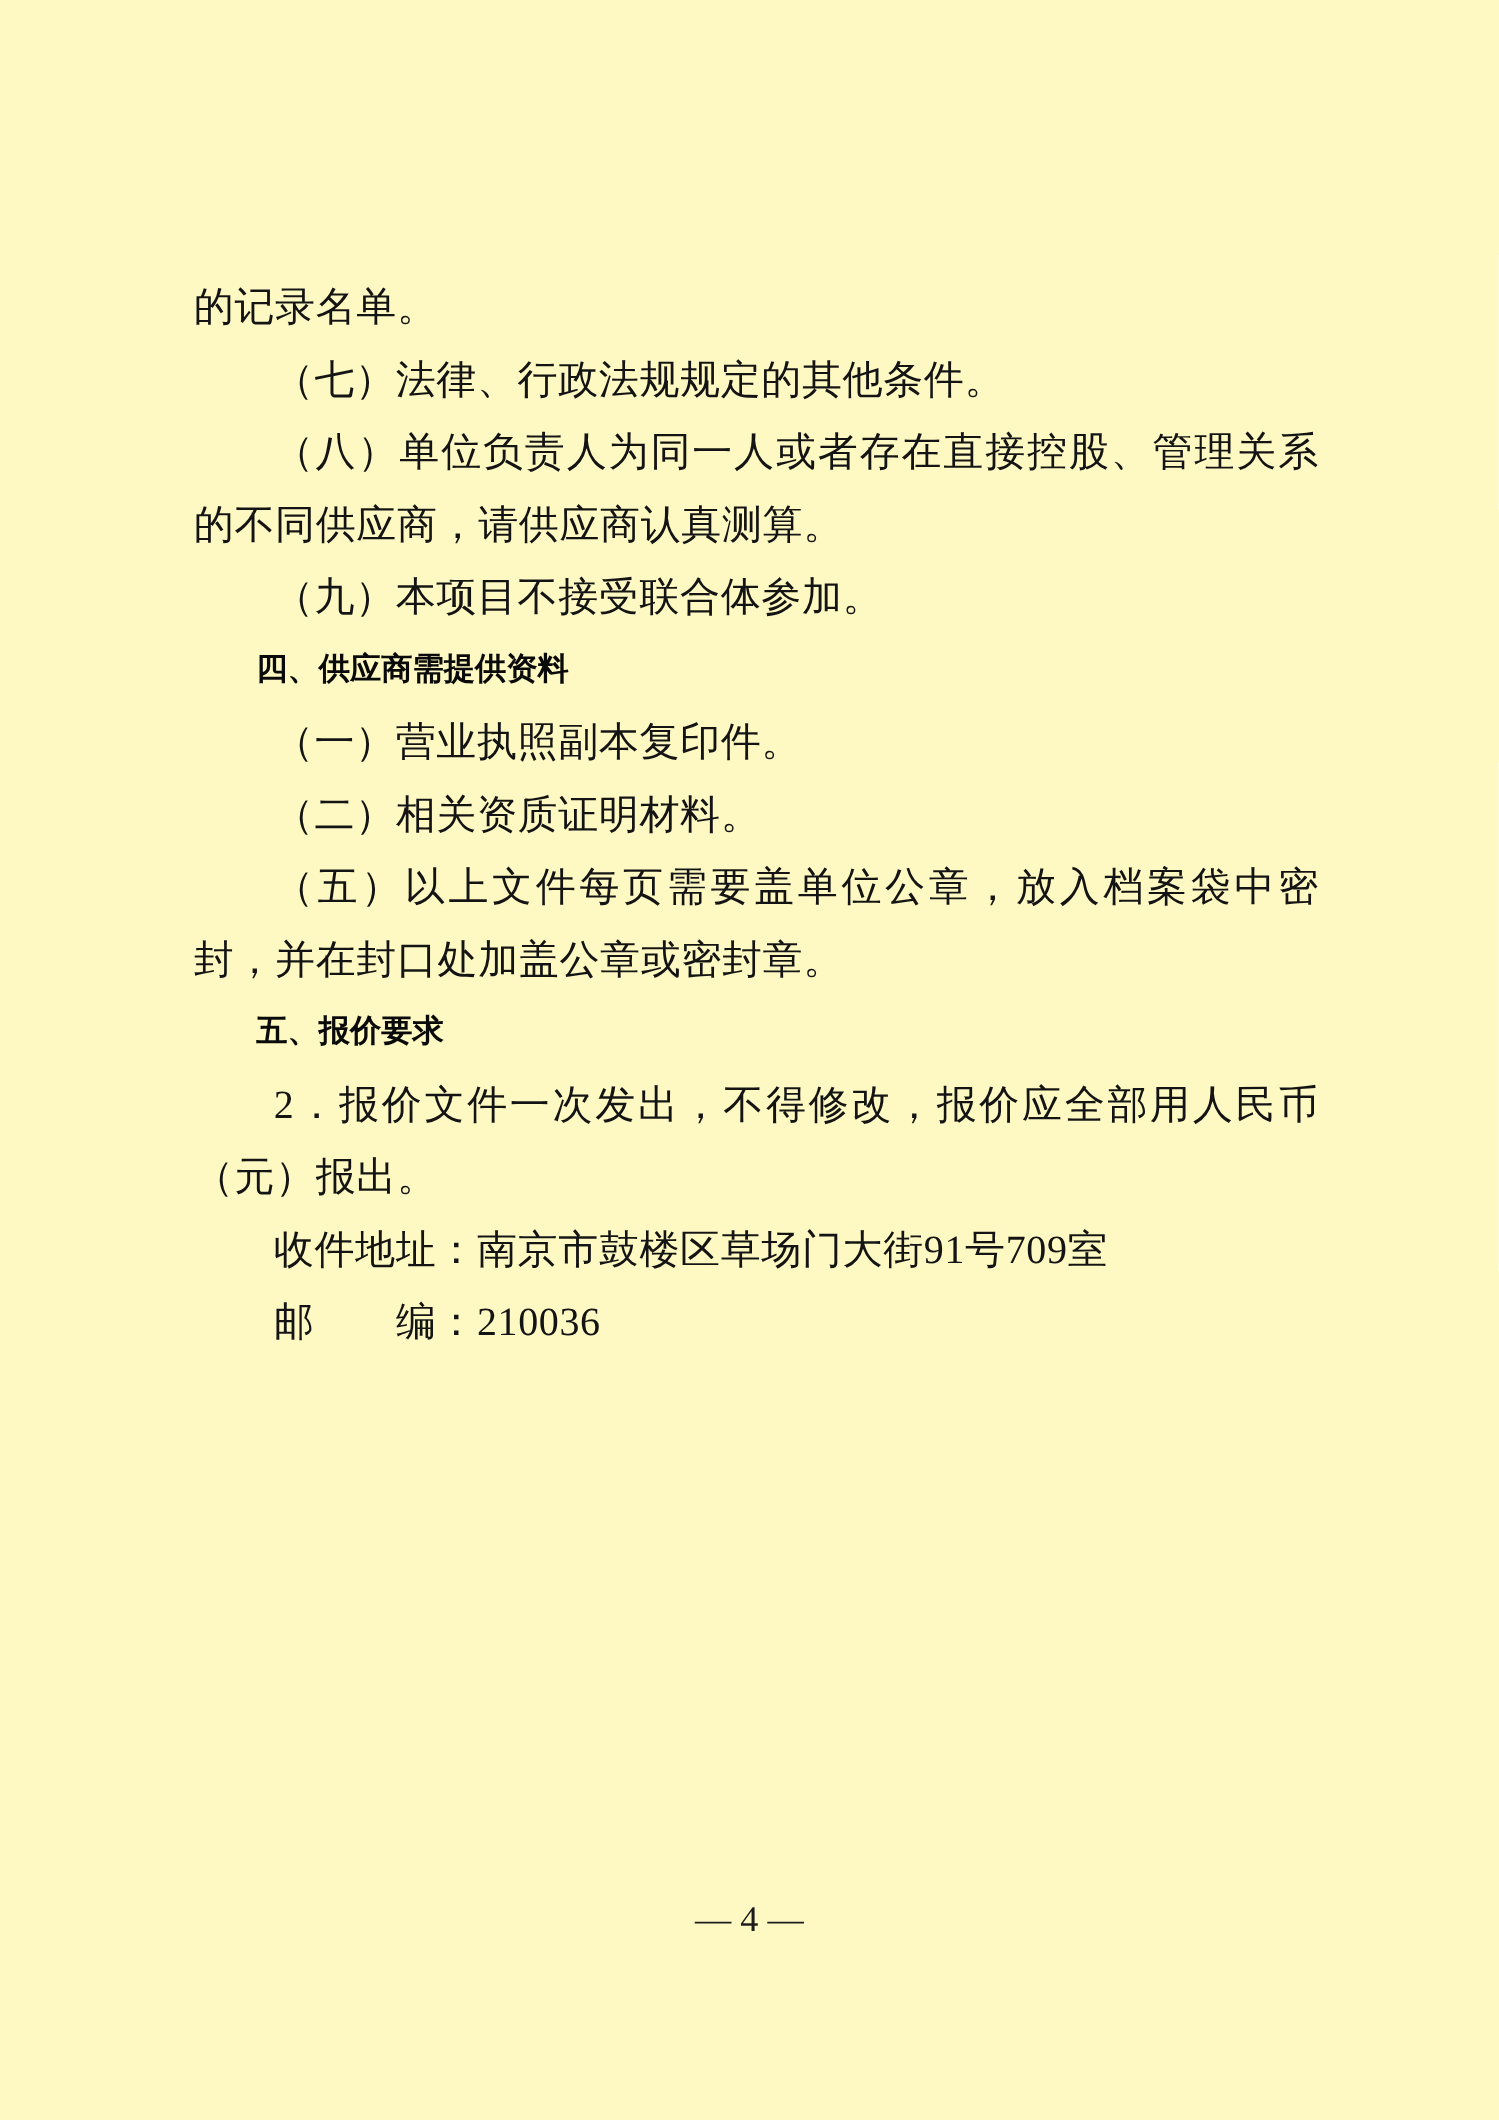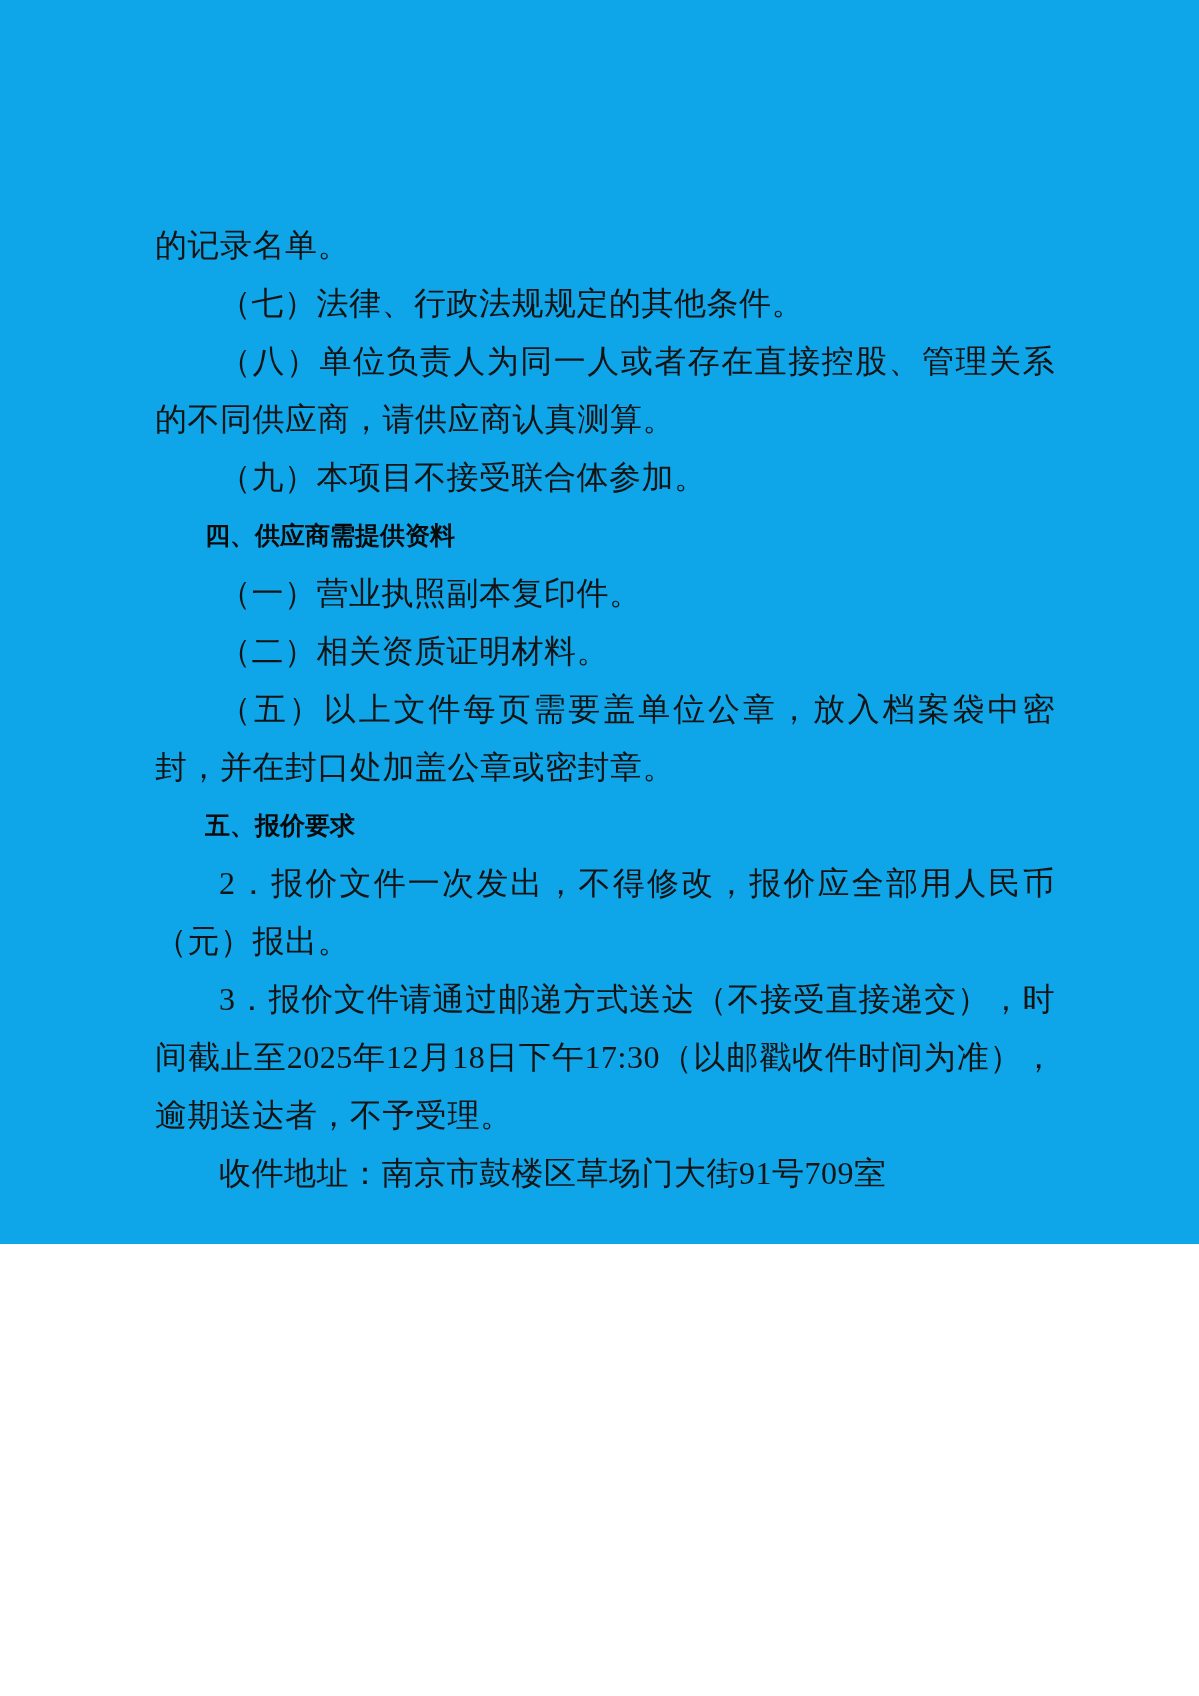--- a/index.html
+++ b/index.html
@@ -3,22 +3,22 @@
 <meta charset="utf-8">
 <style>
   html, body {
     margin: 0;
     padding: 0;
     background: #ffffff;
   }
   .page {
     position: relative;
     width: 1199px;
-    height: 1244px;
-    background: #0ea5e9;
+    height: 1696px;
+    background: #fef9c3;
     color: #141414;
     font-family: "Liberation Serif", "DejaVu Serif", serif;
     overflow: hidden;
   }
   .content {
     position: absolute;
     left: 155px;
     top: 216px;
     width: 900px;
   }
@@ -64,17 +64,17 @@
     <p class="para no-indent">的记录名单。</p>
     <p class="para">（七）法律、行政法规规定的其他条件。</p>
     <p class="para">（八）单位负责人为同一人或者存在直接控股、管理关系的不同供应商，请供应商认真测算。</p>
     <p class="para">（九）本项目不接受联合体参加。</p>
     <p class="heading">四、供应商需提供资料</p>
     <p class="para">（一）营业执照副本复印件。</p>
     <p class="para">（二）相关资质证明材料。</p>
     <p class="para">（五）以上文件每页需要盖单位公章，放入档案袋中密封，并在封口处加盖公章或密封章。</p>
     <p class="heading">五、报价要求</p>
     <p class="para">2．报价文件一次发出，不得修改，报价应全部用人民币（元）报出。</p>
-    <p class="para">3．报价文件请通过邮递方式送达（不接受直接递交），时间截止至2025年12月18日下午17:30（以邮戳收件时间为准），逾期送达者，不予受理。</p>
     <p class="para">收件地址：南京市鼓楼区草场门大街91号709室</p>
+    <p class="para">邮　　编：210036</p>
   </div>
   <div class="page-footer">— 4 —</div>
 </div>
 
 </body></html>

